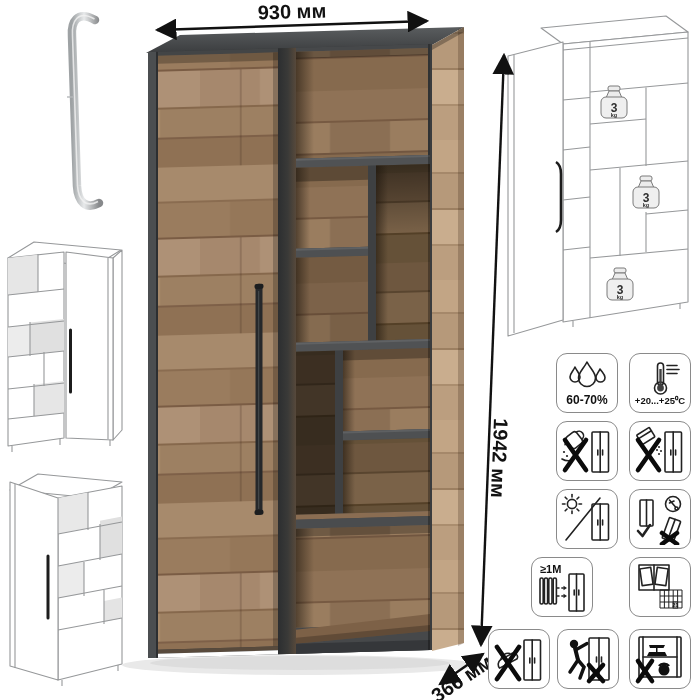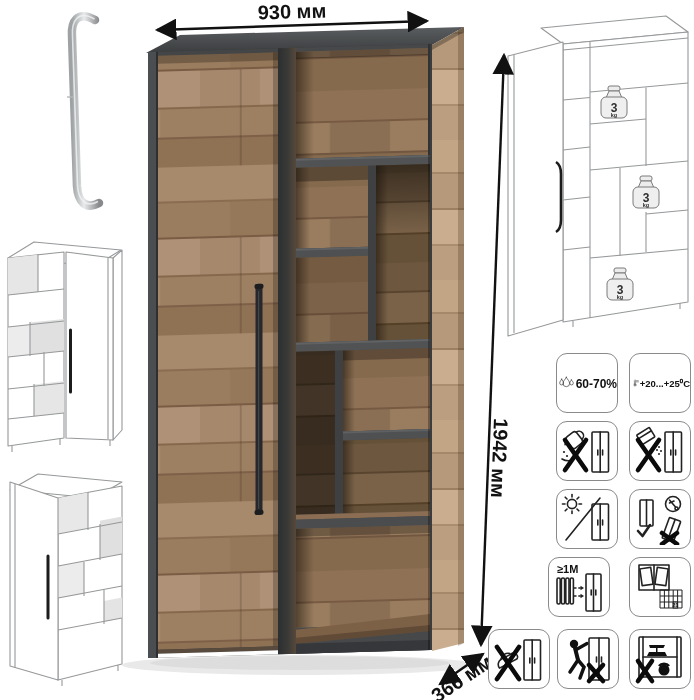--- a/index.html
+++ b/index.html
@@ -4,21 +4,21 @@
 <style>
   html,body{margin:0;padding:0;background:#fff;}
   #stage{position:relative;width:694px;height:700px;background:#fff;overflow:hidden;
          font-family:"Liberation Sans",sans-serif;}
   #art{position:absolute;left:0;top:0;}
   .dim{position:absolute;font:700 20px "Liberation Sans",sans-serif;color:#111;white-space:nowrap;}
   #dimW{left:292px;top:12px;transform:translate(-50%,-50%) rotate(-1.8deg);}
   #dimH{left:499px;top:458px;transform:translate(-50%,-50%) rotate(92.3deg);}
   #dimD{left:462px;top:679px;transform:translate(-50%,-50%) rotate(-34deg);}
   .icon{position:absolute;width:62px;height:60px;border:1.7px solid #8a8a8a;border-radius:11px;
-        background:#fff;box-sizing:border-box;display:flex;
+        background:#fff;box-sizing:border-box;display:flex;flex-direction:column;
         align-items:center;justify-content:center;}
   .icon svg{display:block;}
   .icon .lbl{font:700 12px "Liberation Sans",sans-serif;color:#111;line-height:1;margin-top:1px;white-space:nowrap;}
   .icon .lbl.small{font-size:9.5px;}
   .ic{stroke:#222;stroke-width:1.6;fill:none;stroke-linecap:round;stroke-linejoin:round;}
   .xx{stroke:#0b0b0b;stroke-width:4.6;stroke-linecap:round;}
   .wl{stroke:#96989a;stroke-width:1.1;fill:#fff;stroke-linejoin:round;}
   .wln{stroke:#96989a;stroke-width:1.1;fill:none;stroke-linejoin:round;}
   .sh{stroke:none;}
   .wt{font:700 12px "Liberation Sans",sans-serif;fill:#2e2e2e;}
@@ -374,21 +374,21 @@
     </g>
     <g class="ic" transform="rotate(20 38 38)">
       <rect x="31" y="26" width="12" height="22" rx="1"></rect>
       <line x1="37" y1="26" x2="37" y2="48"></line>
     </g>
     <line class="xx" x1="28" y1="40" x2="43" y2="51" stroke-width="4.2"></line>
     <line class="xx" x1="43" y1="40" x2="28" y2="51" stroke-width="4.2"></line>
   </svg>
 </div>
 
-<div class="icon" style="left:548px;top:557px">
+<div class="icon" style="left:531px;top:557px">
   <svg width="52" height="52" viewBox="0 0 52 52">
     <text x="4" y="12" font-family="Liberation Sans, sans-serif" font-size="11" font-weight="700" fill="#111">≥1М</text>
     <g class="ic" stroke-width="1.3">
       <rect x="4" y="17" width="3.2" height="26" rx="1.5"></rect>
       <rect x="8.4" y="17" width="3.2" height="26" rx="1.5"></rect>
       <rect x="12.8" y="17" width="3.2" height="26" rx="1.5"></rect>
       <rect x="17.2" y="17" width="3.2" height="26" rx="1.5"></rect>
     </g>
     <line x1="21" y1="27" x2="28" y2="27" stroke="#222" stroke-width="1.5" stroke-dasharray="2.5,1.8"></line>
     <path d="M31 27 l-3.5 -2.3 v4.6 z" fill="#222"></path>

